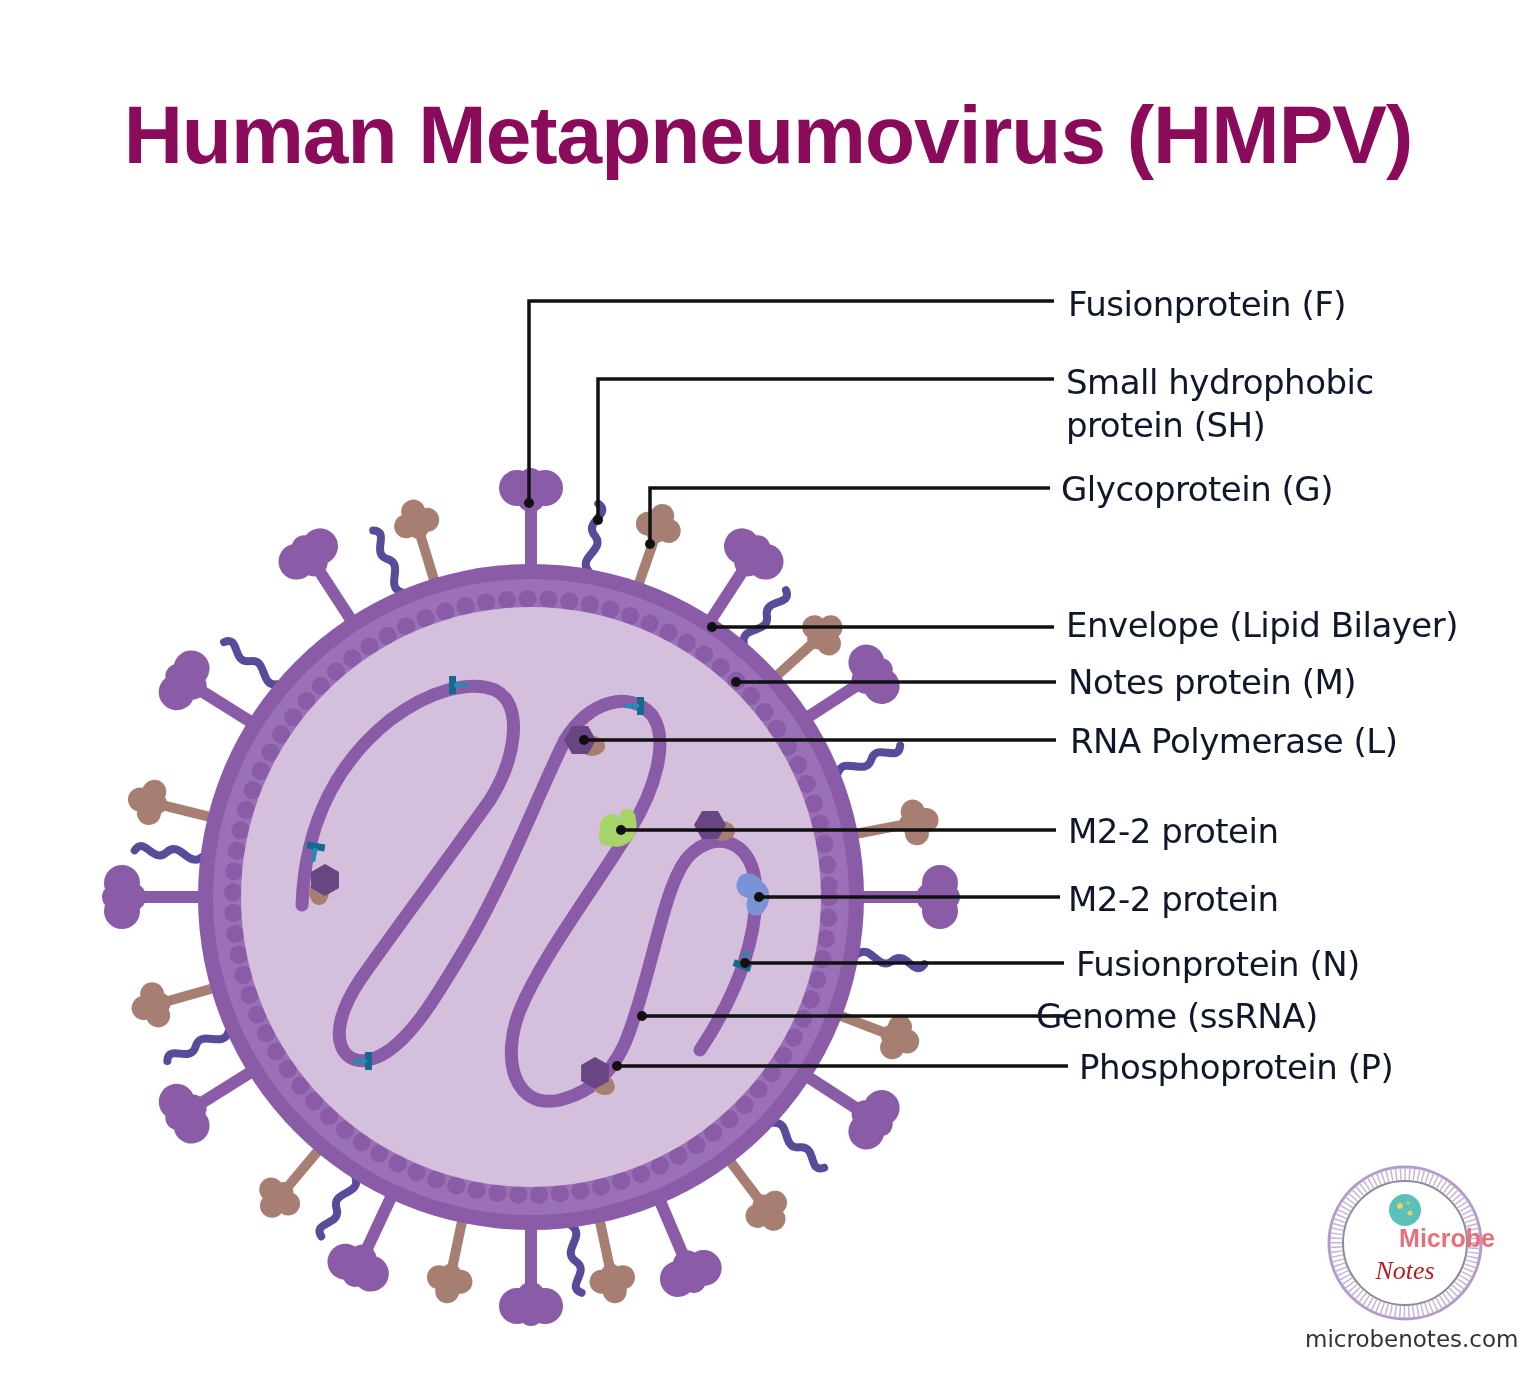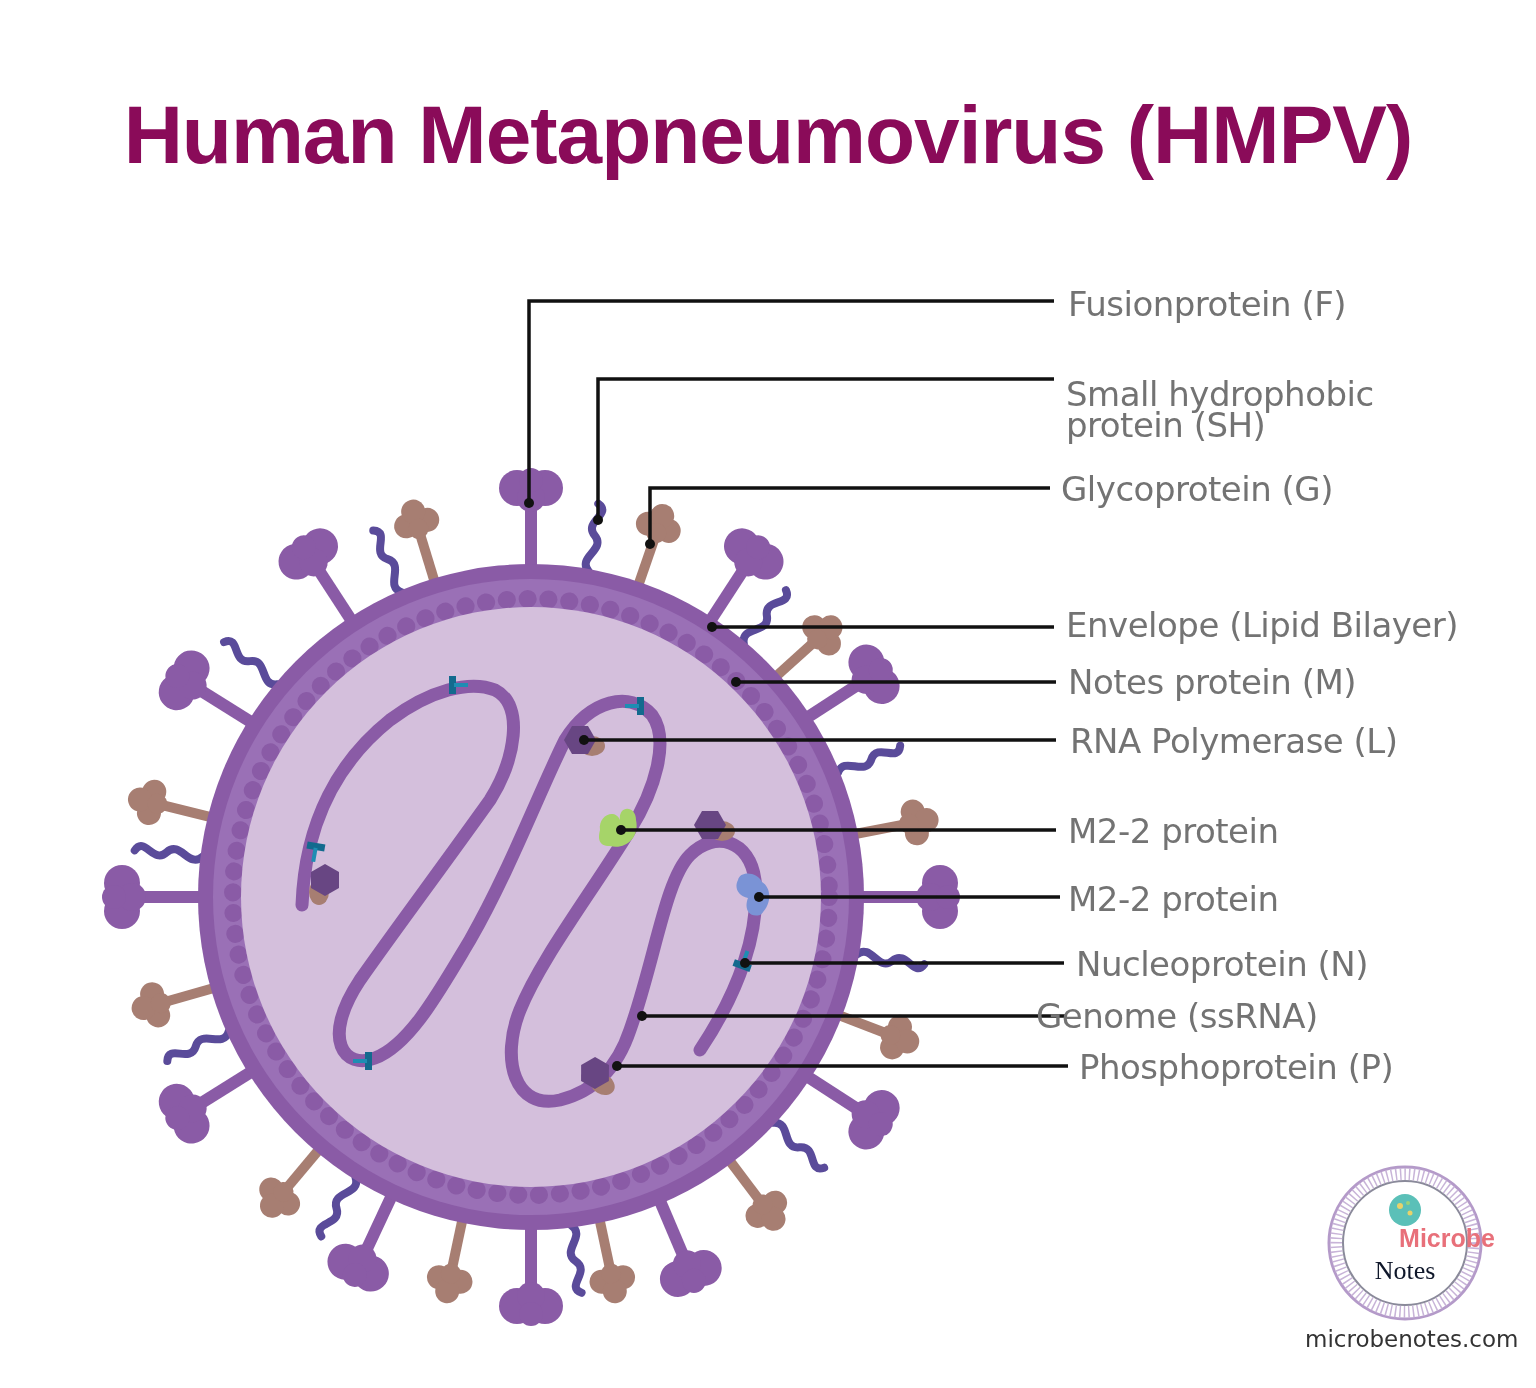--- a/index.html
+++ b/index.html
@@ -3,26 +3,26 @@
 <meta charset="utf-8">
 <style>
   html, body { margin: 0; padding: 0; background: #ffffff; }
   body { width: 1536px; height: 1388px; position: relative; overflow: hidden;
          font-family: "Liberation Sans", sans-serif; }
   .title { position: absolute; left: 0; top: 88px; width: 1536px; text-align: center;
            font-family: "Liberation Sans", sans-serif; font-weight: 700;
            font-size: 82px; color: #8a0b59; letter-spacing: -1px; margin: 0; }
   svg.diagram { position: absolute; left: 0; top: 0; }
   .label { position: absolute; font-family: "DejaVu Sans", sans-serif;
-           font-size: 34px; color: #737373; line-height: 42px; white-space: nowrap;
+           font-size: 34px; color: #0f172a; line-height: 42px; white-space: nowrap;
            letter-spacing: -0.5px; }
   .logo-text1 { position: absolute; left: 1364px; top: 1224px; width: 166px; text-align: center;
                 font-family: "Liberation Sans", sans-serif; font-weight: 700; font-size: 25px; color: #e8707a; }
   .logo-text2 { position: absolute; left: 1322px; top: 1256px; width: 166px; text-align: center;
-                font-family: "Liberation Serif", serif; font-size: 26px; color: #0f172a; }
+                font-family: "Liberation Serif", serif; font-style: italic; font-size: 26px; color: #b91c1c; }
   .site { position: absolute; left: 1305px; top: 1326px; font-family: "DejaVu Sans", sans-serif;
           font-size: 23px; color: #333333; }
 </style>
 </head>
 <body>
 
 <h1 class="title">Human Metapneumovirus (HMPV)</h1>
 
 <svg class="diagram" width="1536" height="1388" viewBox="0 0 1536 1388">
   <defs>
@@ -245,27 +245,27 @@
     <circle r="69" fill="none" stroke="#c8b4d8" stroke-width="12" stroke-dasharray="1.5 3"></circle>
     <circle r="56" fill="#ffffff"></circle>
     <circle cx="0" cy="-33" r="16" fill="#5bc0b8"></circle>
     <circle cx="-5" cy="-37" r="3" fill="#e8d26a"></circle>
     <circle cx="5" cy="-30" r="2.5" fill="#e8d26a"></circle>
     <circle cx="3" cy="-40" r="2" fill="#9ad37a"></circle>
   </g>
 </svg>
 
 <div class="label" style="left:1068px; top:283px;">Fusionprotein (F)</div>
-<div class="label" style="left:1066px; top:361px;margin-top:12px;">Small hydrophobic</div>
+<div class="label" style="left:1066px; top:361px;">Small hydrophobic</div>
 <div class="label" style="left:1066px; top:404px;">protein (SH)</div>
 <div class="label" style="left:1061px; top:468px;">Glycoprotein (G)</div>
 <div class="label" style="left:1066px; top:604px;">Envelope (Lipid Bilayer)</div>
 <div class="label" style="left:1068px; top:661px;">Notes protein (M)</div>
 <div class="label" style="left:1070px; top:720px;text-align:right;">RNA Polymerase (L)</div>
 <div class="label" style="left:1068px; top:810px;">M2-2 protein</div>
 <div class="label" style="left:1068px; top:878px;">M2-2 protein</div>
-<div class="label" style="left:1076px; top:943px;">Nucleoprotein (N)</div>
+<div class="label" style="left:1076px; top:943px;">Fusionprotein (N)</div>
 <div class="label" style="left:1036px; top:995px;">Genome (ssRNA)</div>
 <div class="label" style="left:1079px; top:1046px;">Phosphoprotein (P)</div>
 
 <div class="logo-text1">Microbe</div>
 <div class="logo-text2">Notes</div>
 <div class="site">microbenotes.com</div>
 
 </body></html>

